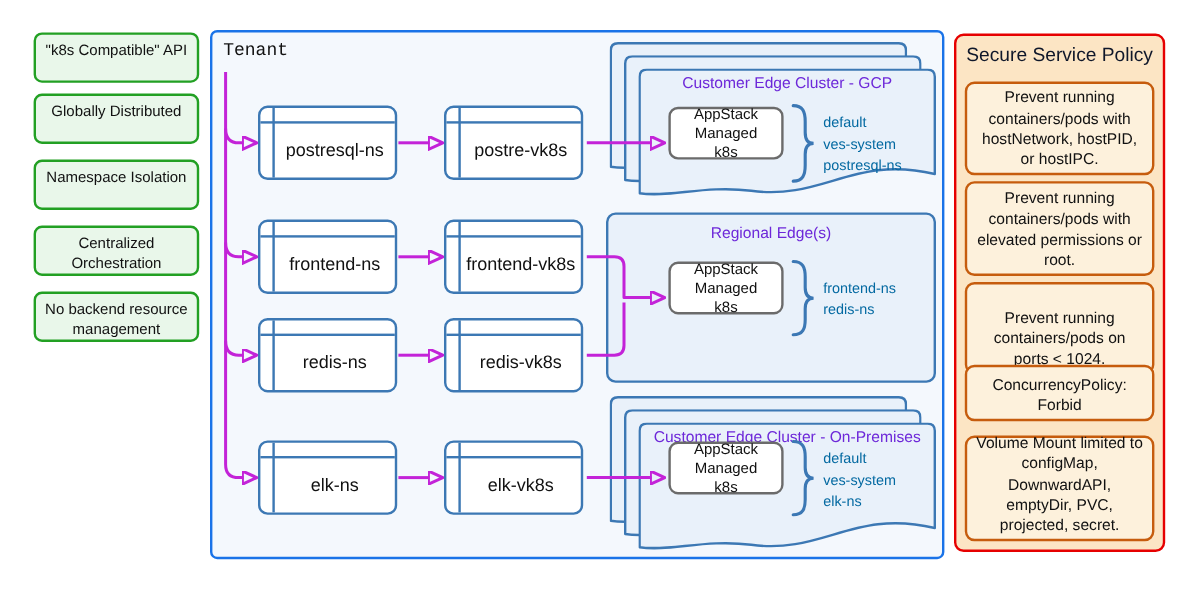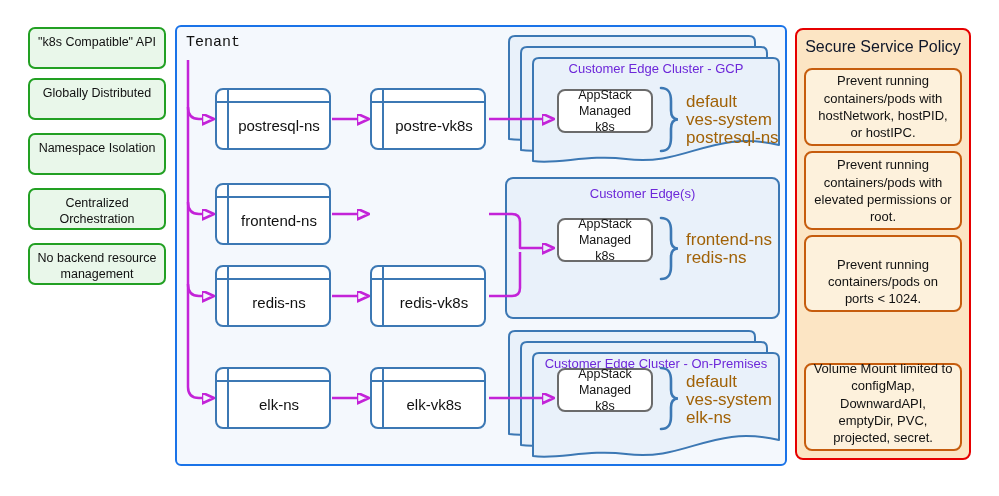--- a/index.html
+++ b/index.html
@@ -29,21 +29,21 @@
   .doc{position:absolute;}
   .doc path{fill:#e9f1fa;stroke:#3c78b4;stroke-width:2;stroke-linejoin:round;}
   .regional{position:absolute;left:328px;top:150px;width:275px;height:142px;box-sizing:border-box;
     background:#e9f1fa;border:2px solid #3c78b4;border-radius:8px;}
   .cluster-title{position:absolute;font-size:13px;color:#6d28d9;text-align:center;}
 
   .appstack{position:absolute;width:96px;height:44px;box-sizing:border-box;background:#fff;
     border:2px solid #6b6b6b;border-radius:8px;display:flex;align-items:center;justify-content:center;
     text-align:center;font-size:12.5px;line-height:1.3;padding:0 9px;}
   .brace{position:absolute;}
-  .ns-list{position:absolute;font-size:17px;line-height:18px;color:#a16207;white-space:nowrap;}
+  .ns-list{position:absolute;font-size:12px;line-height:18px;color:#0369a1;white-space:nowrap;}
   .ns-list span{display:block;}
 
   
   .policy-panel{position:absolute;left:795px;top:28px;width:176px;height:432px;box-sizing:border-box;
     background:#fce5c4;border:2px solid #e60000;border-radius:8px;}
   .policy-title{position:absolute;top:8px;left:0;right:0;text-align:center;font-size:16px;color:#0f172a;}
   .policy{position:absolute;left:7px;width:158px;box-sizing:border-box;background:#fdf1dc;
     border:2px solid #c65c0d;border-radius:8px;display:flex;align-items:flex-end;justify-content:center;
     text-align:center;font-size:13px;line-height:1.32;padding:3px 6px;}
 
@@ -94,20 +94,25 @@
         <i class="fv"></i>
         <i class="fh"></i>
         <span class="nodelabel">elk-ns</span>
       </div>
 
     <div class="nodebox" style="left:193px;top:61px">
         <i class="fv"></i>
         <i class="fh"></i>
         <span class="nodelabel">postre-vk8s</span>
       </div>
+    <div class="nodebox" style="left:193px;top:156px">
+        <i class="fv"></i>
+        <i class="fh"></i>
+        <span class="nodelabel">frontend-vk8s</span>
+      </div>
     <div class="nodebox" style="left:193px;top:238px">
         <i class="fv"></i>
         <i class="fh"></i>
         <span class="nodelabel">redis-vk8s</span>
       </div>
     <div class="nodebox" style="left:193px;top:340px">
         <i class="fv"></i>
         <i class="fh"></i>
         <span class="nodelabel">elk-vk8s</span>
       </div>
@@ -126,21 +131,21 @@
     <svg class="brace" style="left:482px;top:59px" width="20" height="67" viewBox="0 0 20 66" preserveAspectRatio="none">
         <path d="M2,2 C10,2 12,7 12,15 L12,24 C12,30 14,33 19,33 C14,33 12,36 12,42 L12,51 C12,59 10,64 2,64" fill="none" stroke="#3c78b4" stroke-width="2.6" stroke-linecap="round"></path>
       </svg>
     <div class="ns-list" style="left:509px;top:66px">
       <span>default</span>
       <span>ves-system</span>
       <span>postresql-ns</span>
     </div>
 
     <div class="regional"></div>
-    <div class="cluster-title" style="left:328px;top:159px;width:275px">Customer Edge(s)</div>
+    <div class="cluster-title" style="left:328px;top:159px;width:275px">Regional Edge(s)</div>
     <div class="appstack" style="left:380px;top:191px">AppStack Managed k8s</div>
     <svg class="brace" style="left:482px;top:189px" width="20" height="65" viewBox="0 0 20 66" preserveAspectRatio="none">
         <path d="M2,2 C10,2 12,7 12,15 L12,24 C12,30 14,33 19,33 C14,33 12,36 12,42 L12,51 C12,59 10,64 2,64" fill="none" stroke="#3c78b4" stroke-width="2.6" stroke-linecap="round"></path>
       </svg>
     <div class="ns-list" style="left:509px;top:204px">
       <span>frontend-ns</span>
       <span>redis-ns</span>
     </div>
 
     <svg class="doc" style="left:331px;top:303px" width="248" height="112" viewBox="0 0 248 112">
@@ -167,20 +172,23 @@
   <div class="policy-panel">
     <div class="policy-title">Secure Service Policy</div>
     <div class="policy" style="top:38px;height:78px">
         <span>Prevent running containers/pods with hostNetwork, hostPID, or hostIPC.</span>
       </div>
     <div class="policy" style="top:121px;height:79px">
         <span>Prevent running containers/pods with elevated permissions or root.</span>
       </div>
     <div class="policy" style="top:205px;height:77px">
         <span>Prevent running containers/pods on ports &lt; 1024.</span>
+      </div>
+    <div class="policy" style="top:274px;height:47px">
+        <span>ConcurrencyPolicy: Forbid</span>
       </div>
     <div class="policy" style="top:333px;height:88px">
         <span>Volume Mount limited to configMap, DownwardAPI, emptyDir, PVC, projected, secret.</span>
       </div>
   </div>
 
   <svg class="connectors" width="999" height="496" viewBox="0 0 999 496">
     <defs>
       <marker id="ah" markerUnits="userSpaceOnUse" markerWidth="13" markerHeight="12" refX="1" refY="5.5" orient="auto">
         <path d="M0,0 L12,5.5 L0,11 Z" fill="#c323d8" stroke="none"></path>

